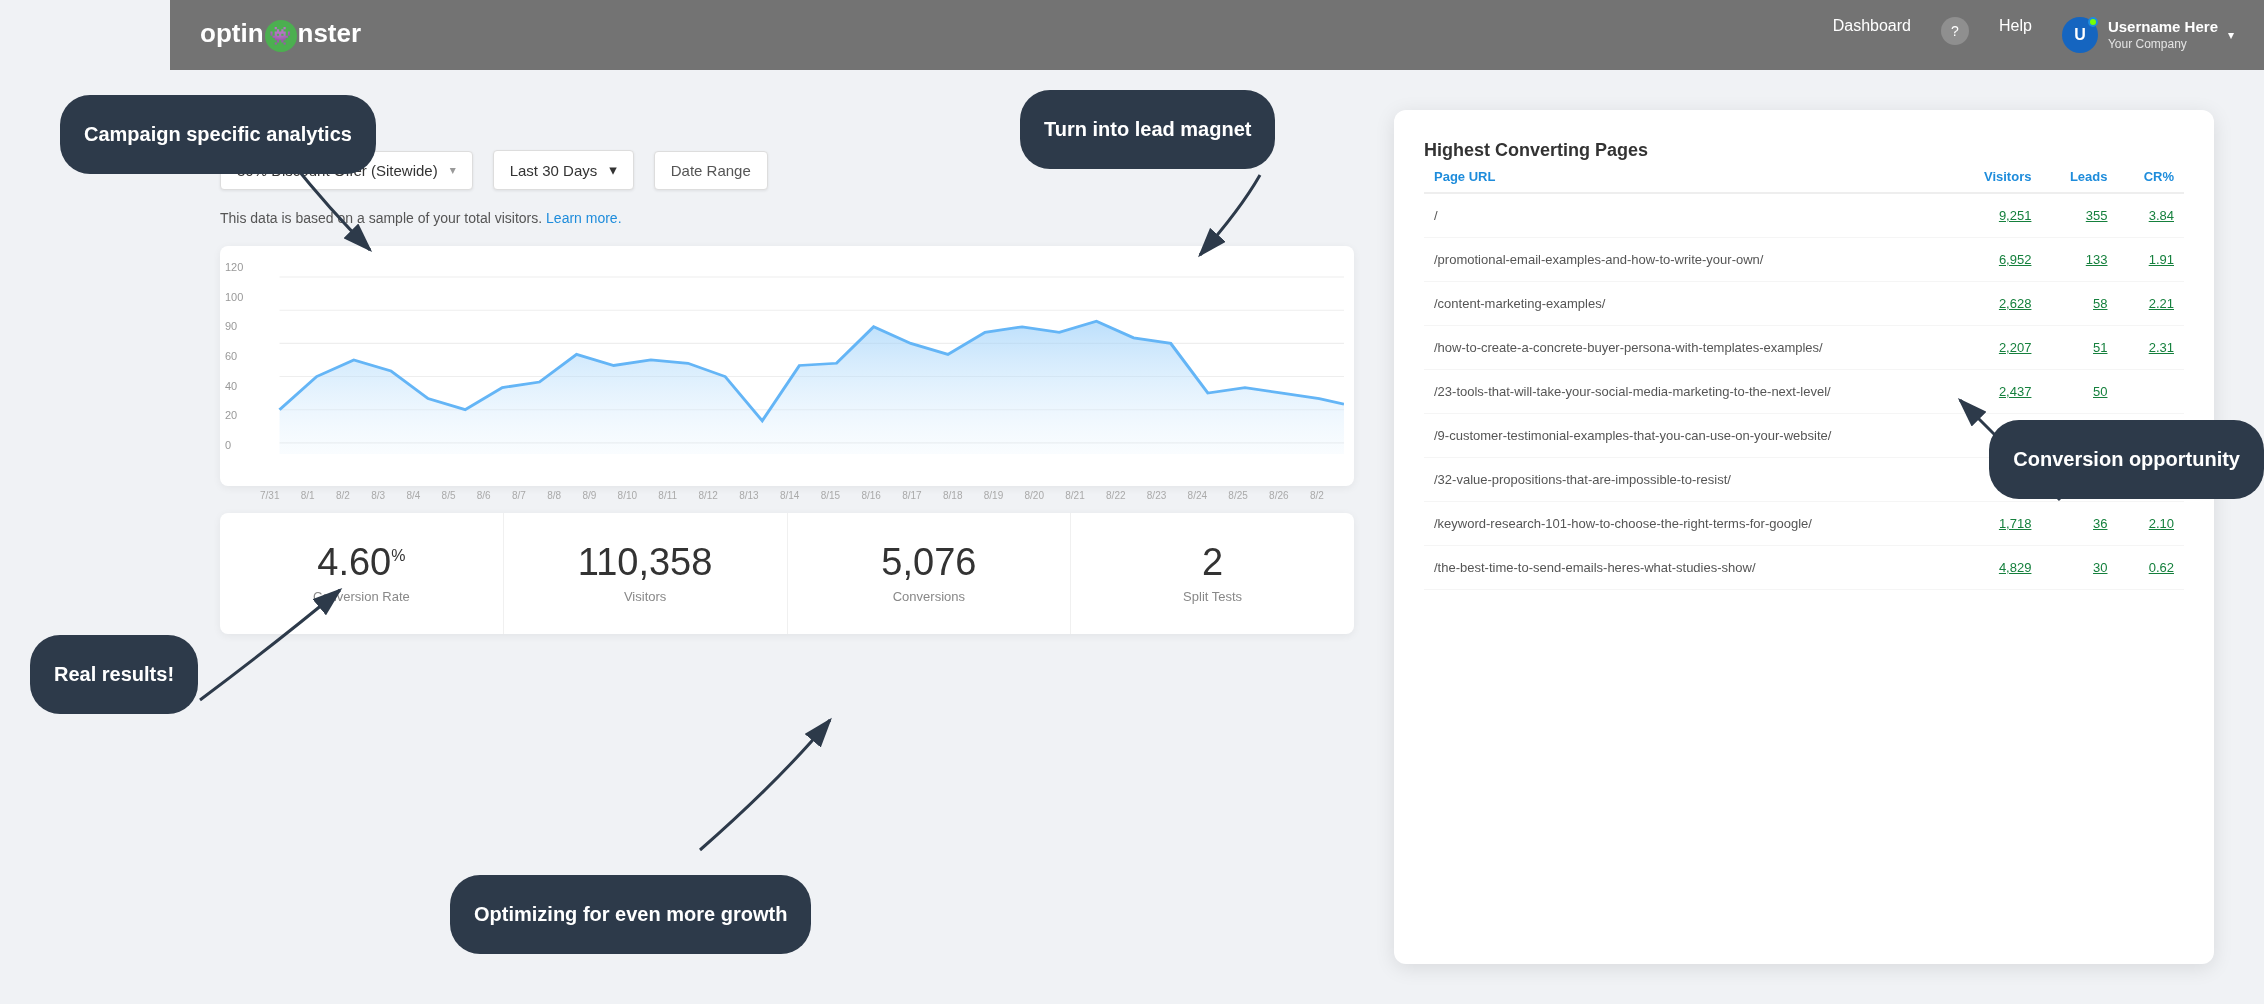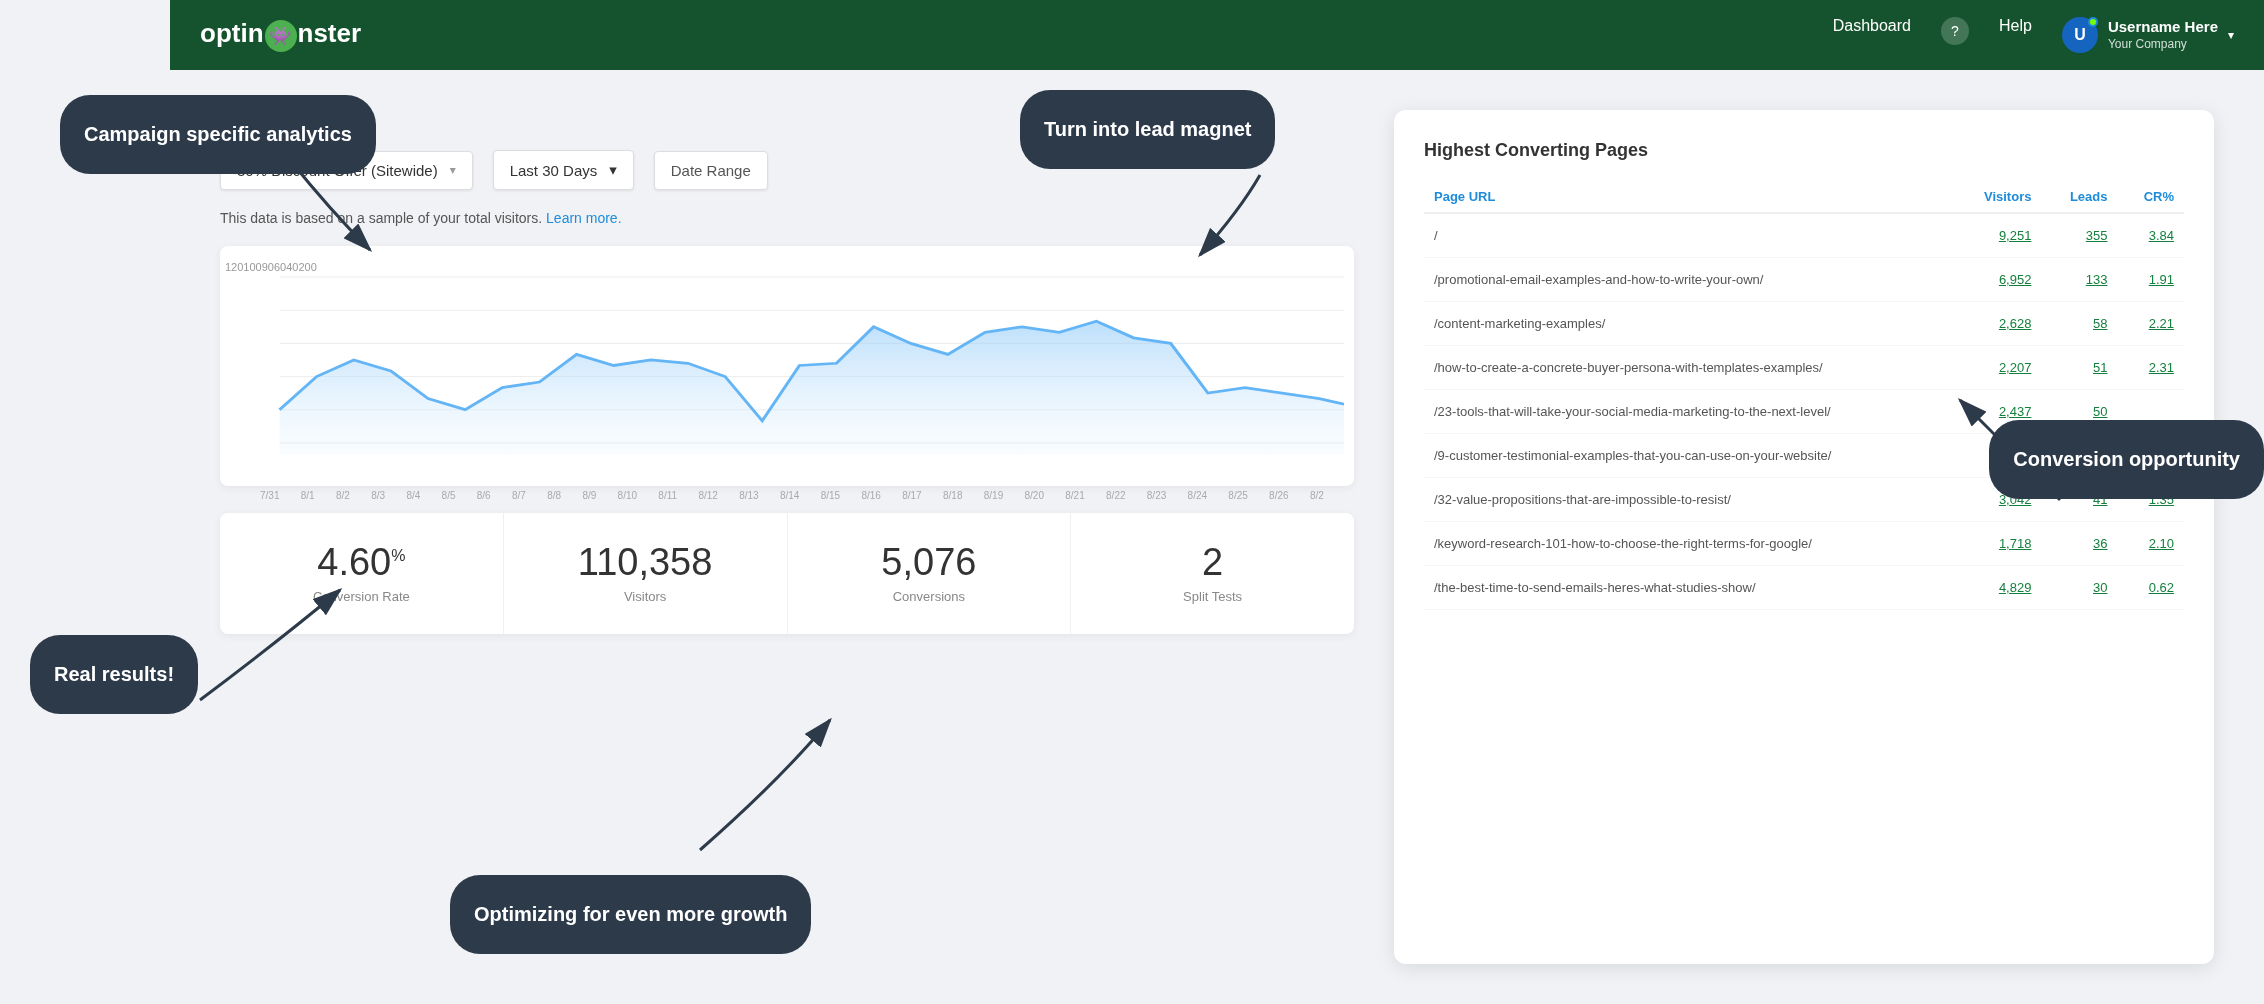--- a/index.html
+++ b/index.html
@@ -10,21 +10,21 @@
       min-height: 1004px;
       overflow: hidden;
       position: relative;
     }
 
     
     .navbar {
       position: absolute;
       top: 0; left: 170px; right: 0;
       height: 70px;
-      background: #14532d;
+      background: #737373;
       display: flex;
       align-items: center;
       padding: 0 30px;
       z-index: 10;
     }
     .navbar-logo {
       display: flex;
       align-items: center;
       margin-right: auto;
     }
@@ -191,20 +191,21 @@
       padding: 20px 10px 10px 10px;
       box-shadow: 0 2px 8px rgba(0,0,0,0.06);
       position: relative;
       height: 240px;
       overflow: hidden;
     }
     .chart-y-labels {
       position: absolute;
       left: 5px; top: 15px; bottom: 35px;
       display: flex;
+      flex-direction: column;
       justify-content: space-between;
       font-size: 11px;
       color: #999;
     }
     .chart-svg {
       width: 100%;
       height: 100%;
     }
     .chart-x-labels {
       display: flex;
@@ -252,21 +253,20 @@
       border-radius: 12px;
       box-shadow: 0 4px 20px rgba(0,0,0,0.10);
       padding: 30px;
       overflow: auto;
       flex-shrink: 0;
     }
     .table-title {
       font-size: 18px;
       font-weight: 600;
       color: #333;
-      margin-bottom: 20px;
     }
     .pages-table {
       width: 100%;
       border-collapse: collapse;
     }
     .pages-table th {
       text-align: left;
       font-size: 13px;
       font-weight: 600;
       color: #1e8cdb;

